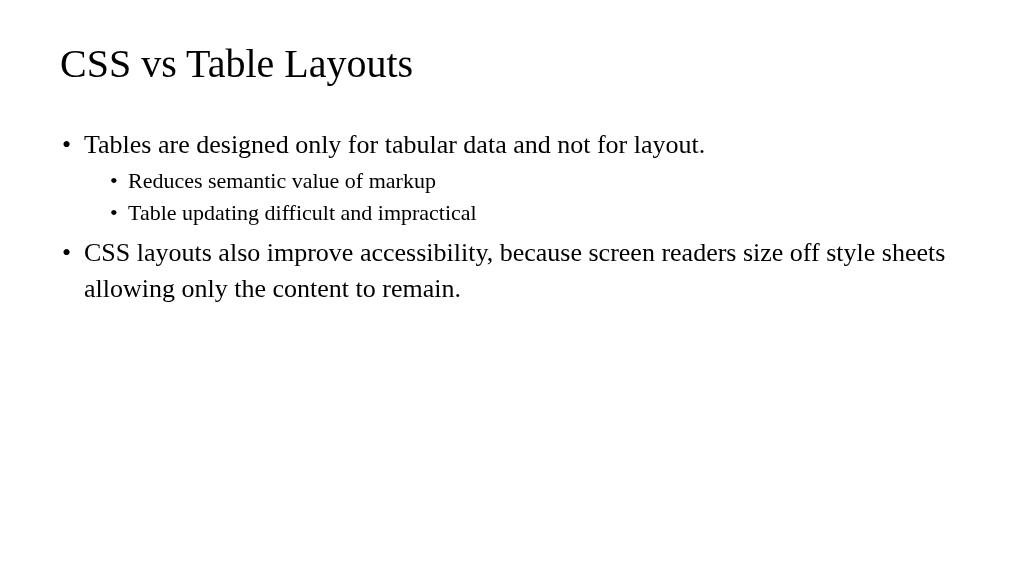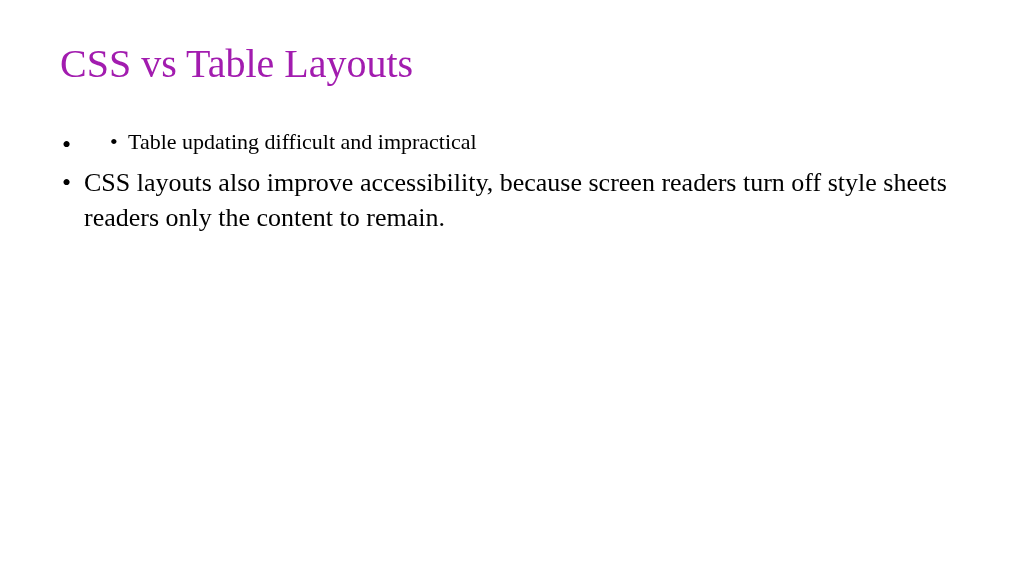--- a/index.html
+++ b/index.html
@@ -12,21 +12,21 @@
       height: 576px;
       background: #ffffff;
       font-family: Georgia, 'Times New Roman', serif;
       color: #000000;
       padding: 40px 60px;
     }
     .slide-title {
       font-size: 40px;
       font-weight: normal;
       margin-bottom: 40px;
-      color: #a21caf;
+      color: #000000;
     }
     ul.bullet-list {
       list-style: none;
       padding-left: 0;
     }
     ul.bullet-list > li {
       position: relative;
       padding-left: 24px;
       font-size: 26px;
       line-height: 1.35;
@@ -62,20 +62,22 @@
       font-size: 22px;
     }
   </style>
 </head>
 <body>
 
 <h1 class="slide-title">CSS vs Table Layouts</h1>
 
 <ul class="bullet-list">
   <li>
+    <span>Tables are designed only for tabular data and not for layout.</span>
     <ul class="sub-list">
+      <li>Reduces semantic value of markup</li>
       <li>Table updating difficult and impractical</li>
     </ul>
   </li>
   <li>
-    <span>CSS layouts also improve accessibility, because screen readers turn off style sheets readers only the content to remain.</span>
+    <span>CSS layouts also improve accessibility, because screen readers size off style sheets allowing only the content to remain.</span>
   </li>
 </ul>
 
 </body></html>

